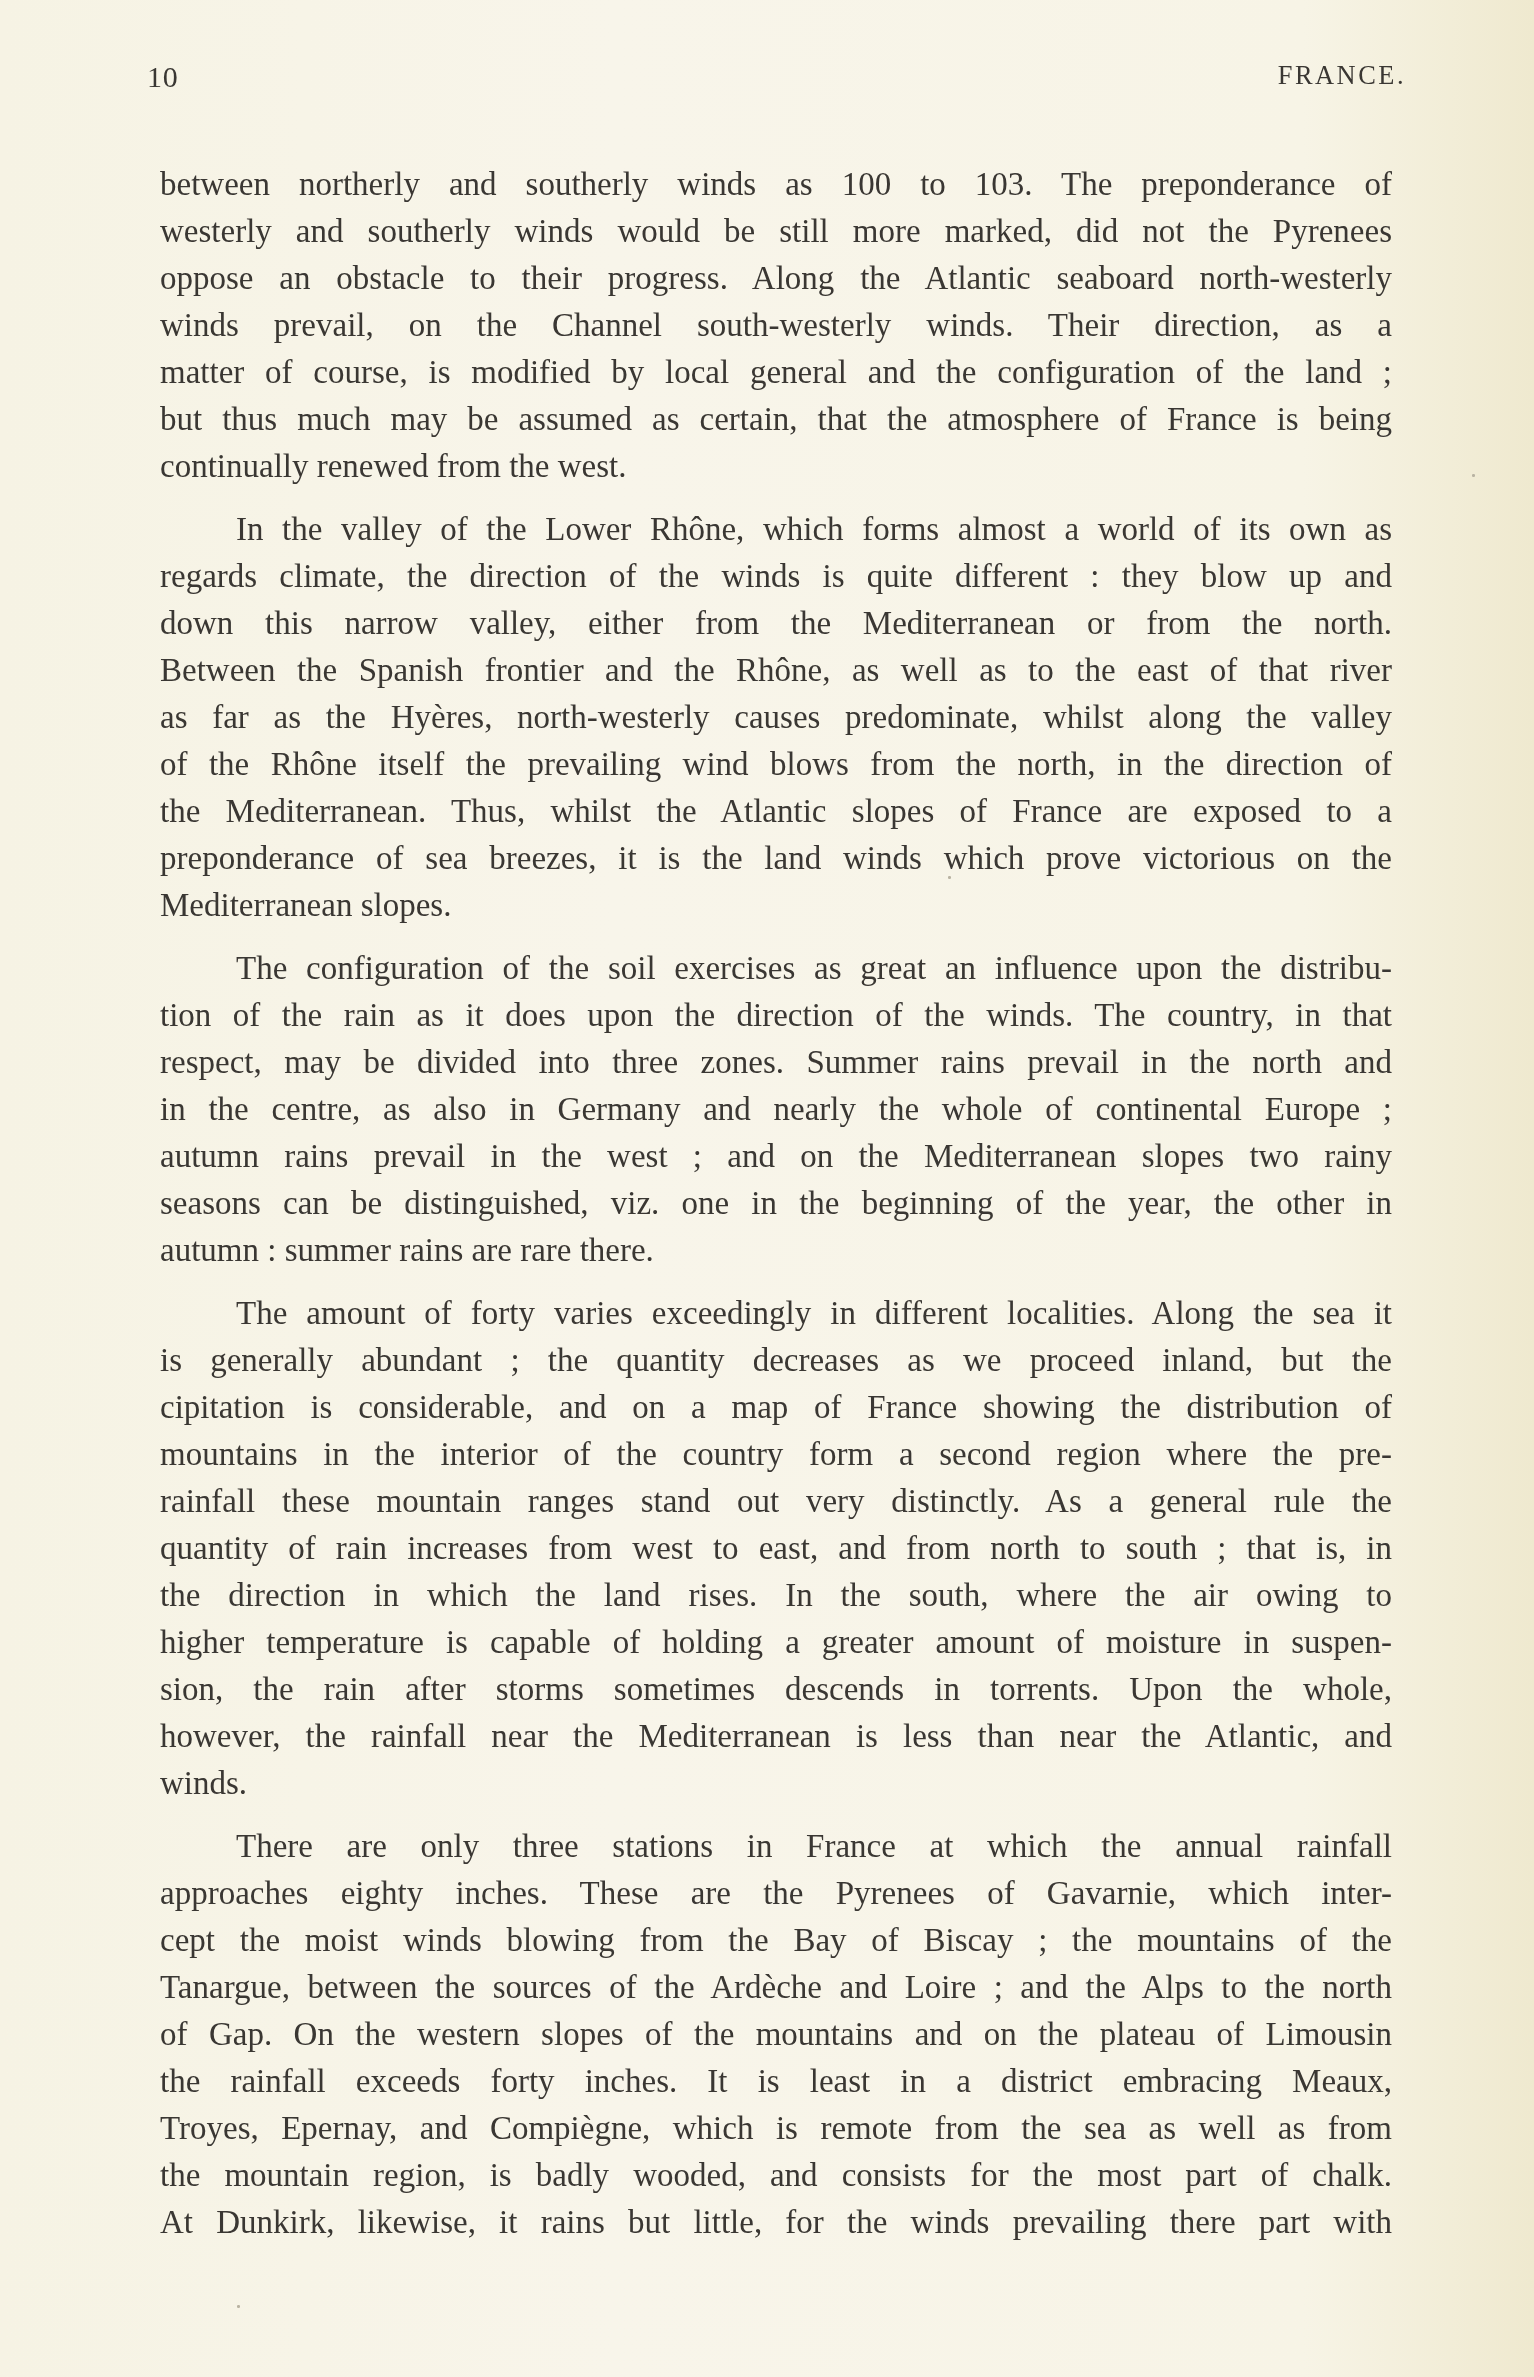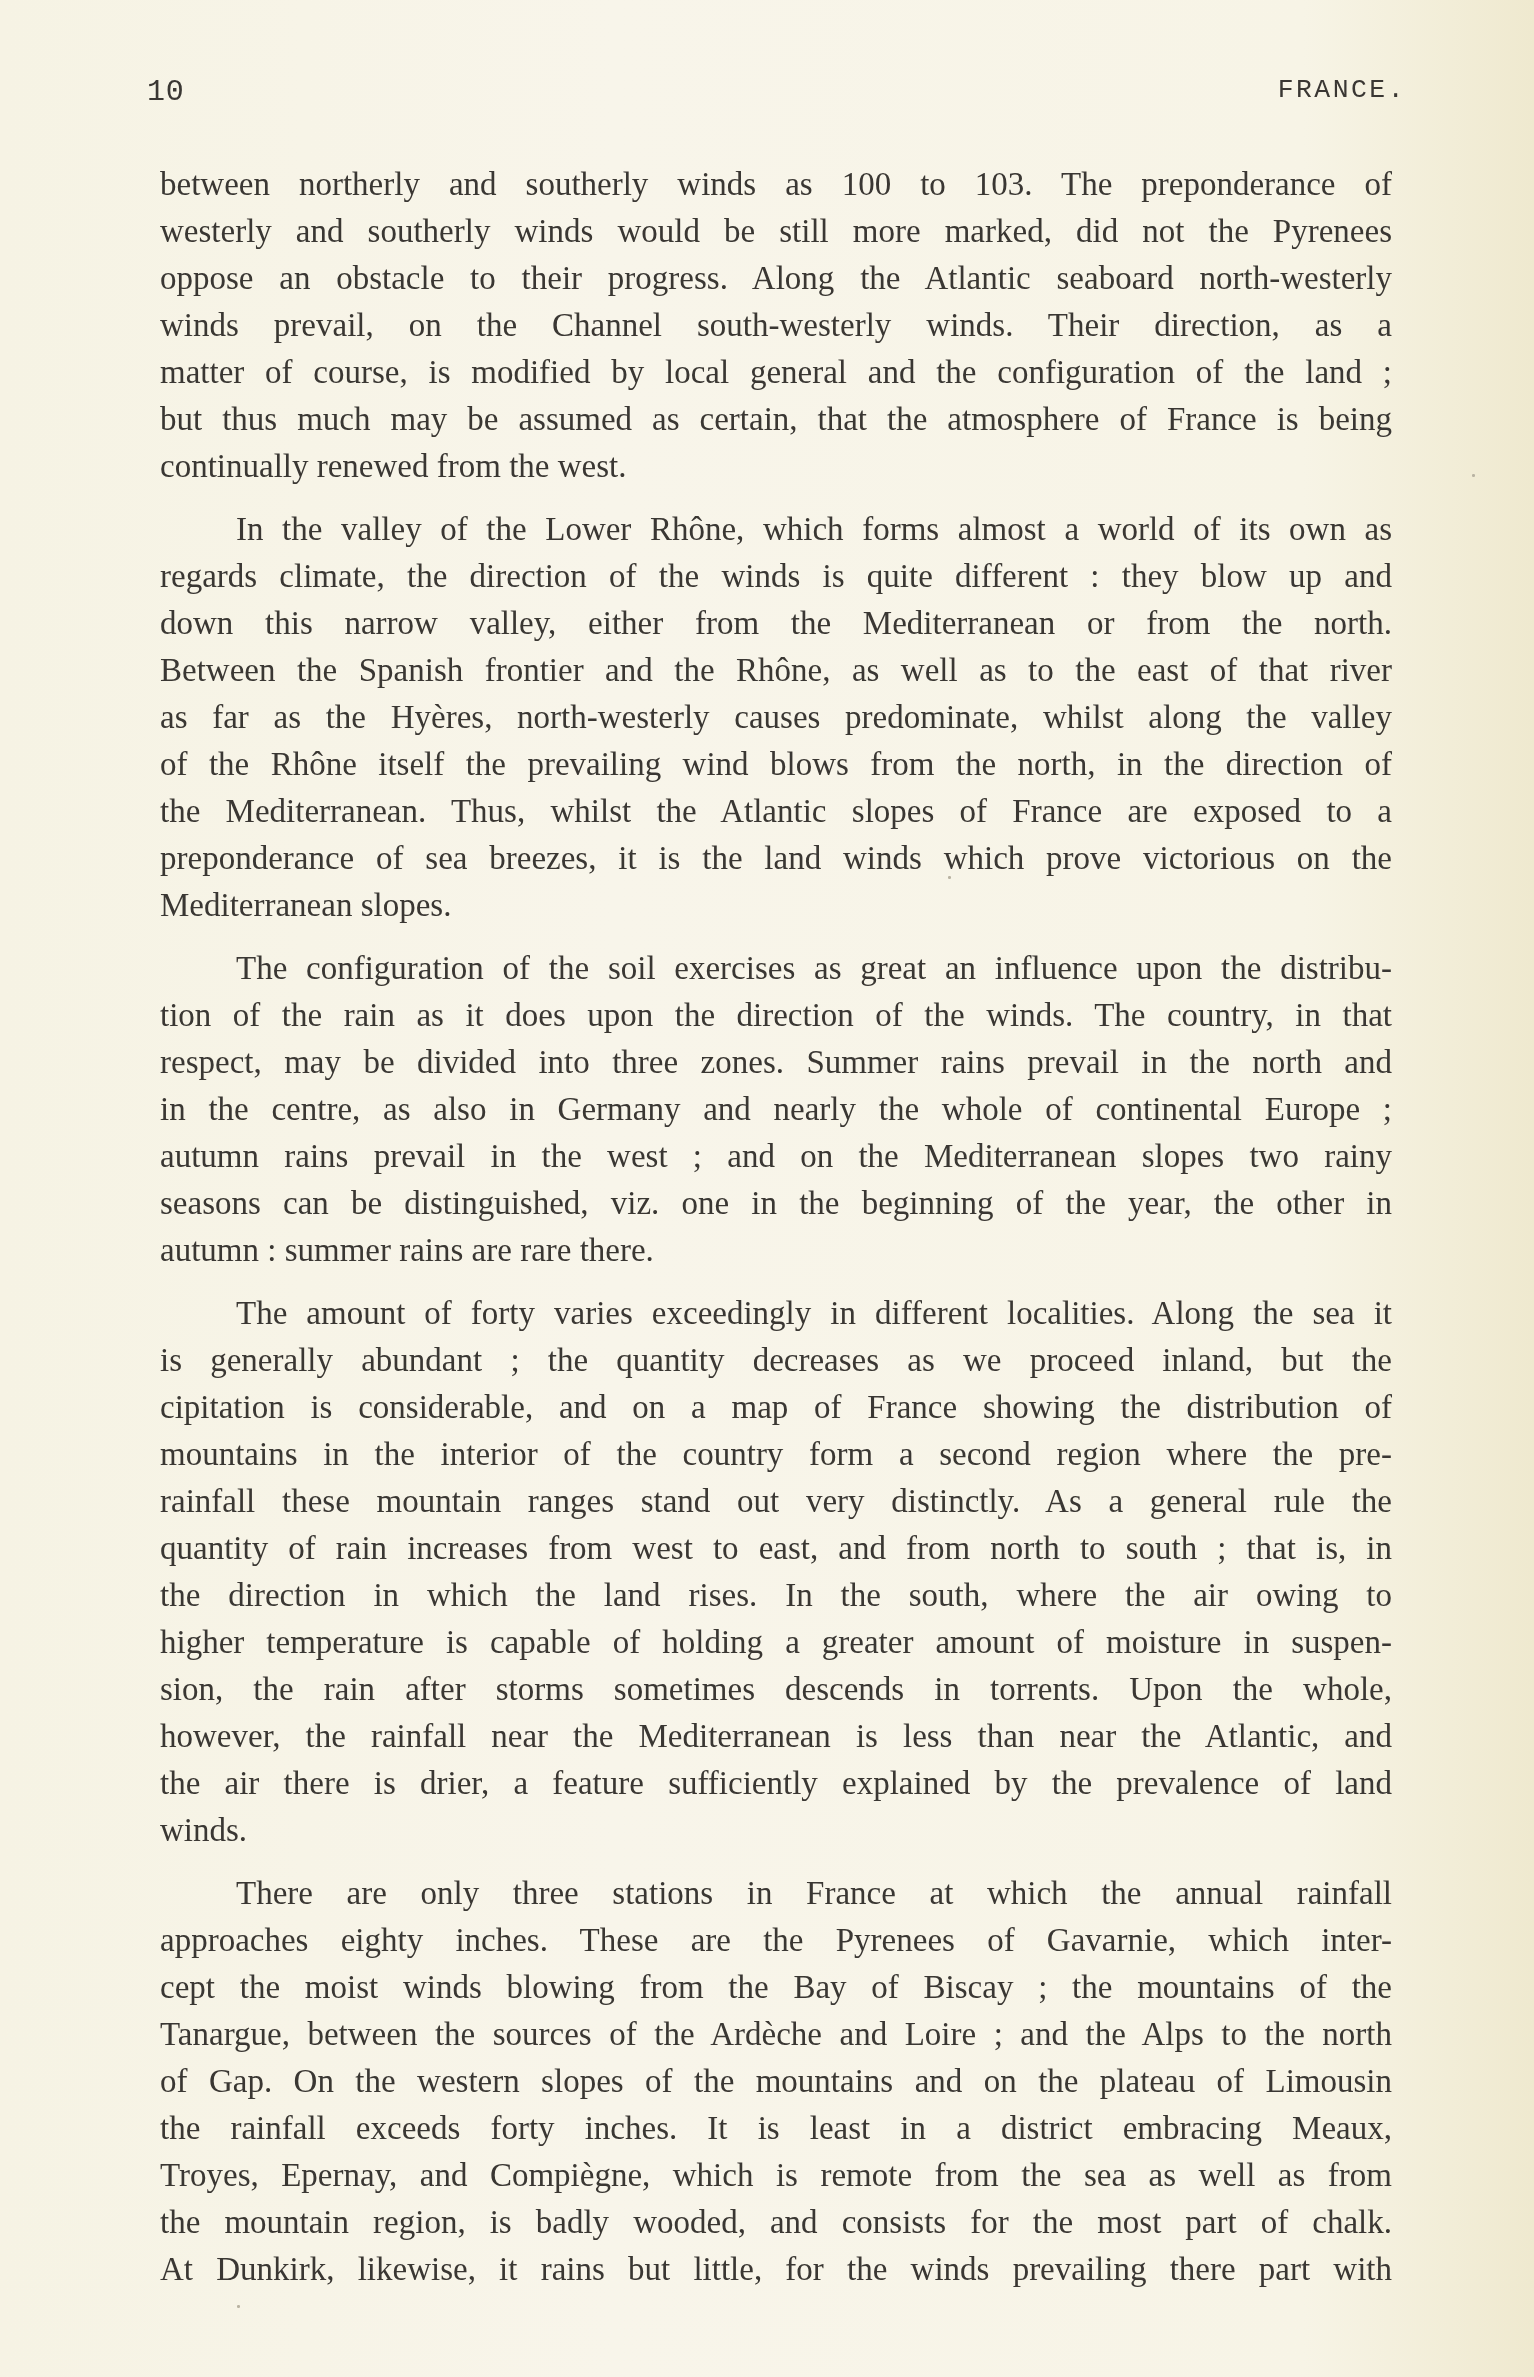--- a/index.html
+++ b/index.html
@@ -17,26 +17,25 @@
   .page {
     position: absolute;
     left: 0; top: 0;
     width: 1535px;
     height: 2377px;
     font-family: "Liberation Serif", "DejaVu Serif", serif;
     color: #3a3733;
   }
   .running-head {
     position: absolute;
-    top: 75px;
+    top: 60px;
     left: 147px;
     width: 1259px;
     height: 41px;
     font-size: 30px;
-    font-family: Liberation Mono, monospace;
   }
   .page-number {
     position: absolute;
     left: 0;
     top: 0;
     letter-spacing: 0.8px;
   }
   .running-title {
     position: absolute;
     left: 0;
@@ -129,21 +128,20 @@
       <span class="line first">The amount of forty varies exceedingly in different localities.  Along the sea it</span>
       <span class="line">is generally abundant ; the quantity decreases as we proceed inland, but the</span>
       <span class="line">cipitation is considerable, and on a map of France showing the distribution of</span>
       <span class="line">mountains in the interior of the country form a second region where the pre-</span>
       <span class="line">rainfall these mountain ranges stand out very distinctly.  As a general rule the</span>
       <span class="line">quantity of rain increases from west to east, and from north to south ; that is, in</span>
       <span class="line">the direction in which the land rises.  In the south, where the air owing to</span>
       <span class="line">higher temperature is capable of holding a greater amount of moisture in suspen-</span>
       <span class="line">sion, the rain after storms sometimes descends in torrents.  Upon the whole,</span>
       <span class="line">however, the rainfall near the Mediterranean is less than near the Atlantic, and</span>
-      <span class="line">the air there is drier, a feature sufficiently explained by the prevalence of land</span>
       <span class="line last">winds.</span>
     </p>
 
     <p>
       <span class="line first">There are only three stations in France at which the annual rainfall</span>
       <span class="line">approaches eighty inches.  These are the Pyrenees of Gavarnie, which inter-</span>
       <span class="line">cept the moist winds blowing from the Bay of Biscay ; the mountains of the</span>
       <span class="line">Tanargue, between the sources of the Ardèche and Loire ; and the Alps to the north</span>
       <span class="line">of Gap.  On the western slopes of the mountains and on the plateau of Limousin</span>
       <span class="line">the rainfall exceeds forty inches.  It is least in a district embracing Meaux,</span>

